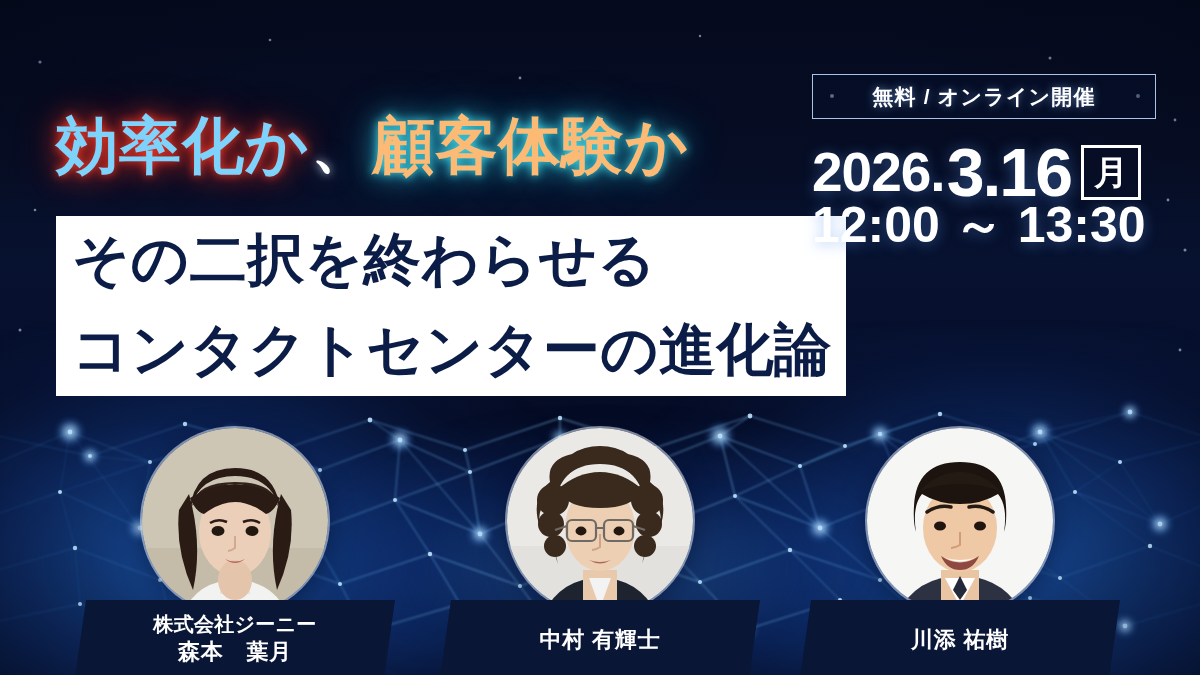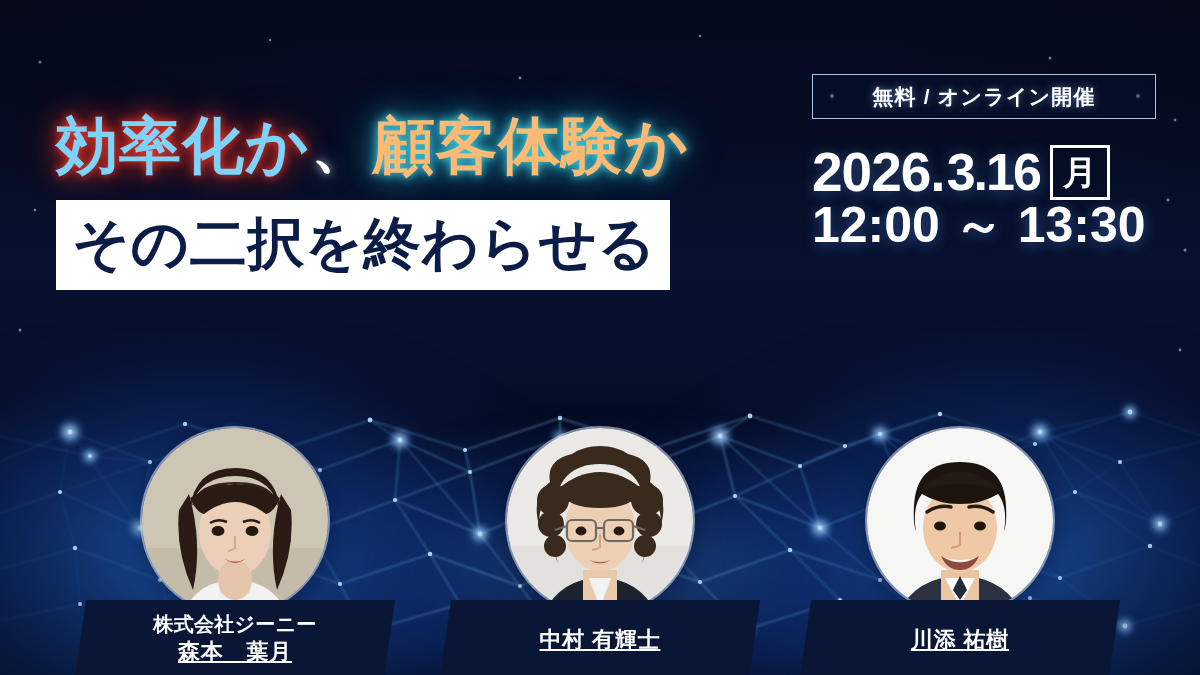--- a/index.html
+++ b/index.html
@@ -56,21 +56,21 @@
   .hl-comma{
     color:#ffffff;font-size:58px;margin:0 2px;
     text-shadow:0 0 10px rgba(210,230,255,0.85),0 0 24px rgba(150,200,255,0.5);
   }
   .hl-cyan{
     color:#fdba74;
     text-shadow:0 0 10px rgba(70,230,245,0.95),0 0 26px rgba(50,210,235,0.70),0 0 48px rgba(30,170,215,0.45);
   }
 
   
-  .title-wrap{position:absolute;left:56px;top:200px;}
+  .title-wrap{position:absolute;left:56px;top:216px;}
   .title-row{
     background:#ffffff;color:#0b1c46;
     font-size:57px;font-weight:700;line-height:1;letter-spacing:0.5px;
     display:flex;align-items:center;white-space:nowrap;
   }
   .title-row.r1{height:90px;padding:0 14px 0 16px;}
   .title-row.r2{height:90px;padding:0 14px 0 16px;}
   .title-row .txt{transform:translateY(-2px);}
 
   
@@ -86,21 +86,21 @@
   }
   .dateline{
     position:absolute;left:812px;top:128px;height:72px;
     display:flex;align-items:center;white-space:nowrap;margin-top:8px;
   }
   .d-year{
     color:#ffffff;font-size:55px;font-weight:700;line-height:1;letter-spacing:-1px;
     text-shadow:0 2px 14px rgba(90,150,240,0.45);
   }
   .d-md{
-    color:#ffffff;font-size:52px;font-weight:700;line-height:1;letter-spacing:-2px;margin-left:2px;
+    color:#ffffff;font-size:68px;font-weight:700;line-height:1;letter-spacing:-2px;margin-left:2px;
     text-shadow:0 2px 16px rgba(90,150,240,0.5);
   }
   .d-dow{
     width:60px;height:55px;margin-left:10px;
     border:3px solid #ffffff;
     display:flex;align-items:center;justify-content:center;
   }
   .d-dow span{color:#ffffff;font-size:34px;font-weight:700;line-height:1;}
   .timeline{
     position:absolute;left:812px;top:200px;height:56px;
@@ -129,21 +129,21 @@
     position:absolute;left:30px;top:172px;width:320px;height:78px;
     background:#0a1636;
     clip-path:polygon(11px 0,320px 0,309px 78px,0 78px);
     display:flex;flex-direction:column;align-items:center;justify-content:center;
     box-shadow:0 6px 20px rgba(0,8,30,0.45);
   }
   .plate .org{
     color:#ffffff;font-size:20px;font-weight:700;line-height:1.18;letter-spacing:0.3px;white-space:nowrap;
   }
   .plate .name{
-    color:#ffffff;font-size:22px;font-weight:700;line-height:1.18;letter-spacing:0.8px;white-space:nowrap;margin-top:2px;text-decoration:underline;
+    color:#ffffff;font-size:22px;font-weight:700;line-height:1.18;letter-spacing:0.8px;white-space:nowrap;margin-top:2px;
   }
 </style>
 </head>
 <body>
 
 <div class="stage">
 
   <div class="bg-base"></div>
   <div class="bg-top"></div>
   <div class="bg-glowL"></div>
@@ -296,20 +296,23 @@
   <div class="headline">
     <span class="hl-red">効率化か</span>
     <span class="hl-comma">、</span>
     <span class="hl-cyan">顧客体験か</span>
   </div>
 
   <div class="title-wrap">
     <div class="title-row r1">
       <span class="txt">その二択を終わらせる</span>
     </div>
+    <div class="title-row r2">
+      <span class="txt">コンタクトセンターの進化論</span>
+    </div>
   </div>
 
   <div class="badge">
     <span>無料 / オンライン開催</span>
   </div>
 
   <div class="dateline">
     <span class="d-year">2026.</span>
     <span class="d-md">3.16</span>
     <span class="d-dow">

